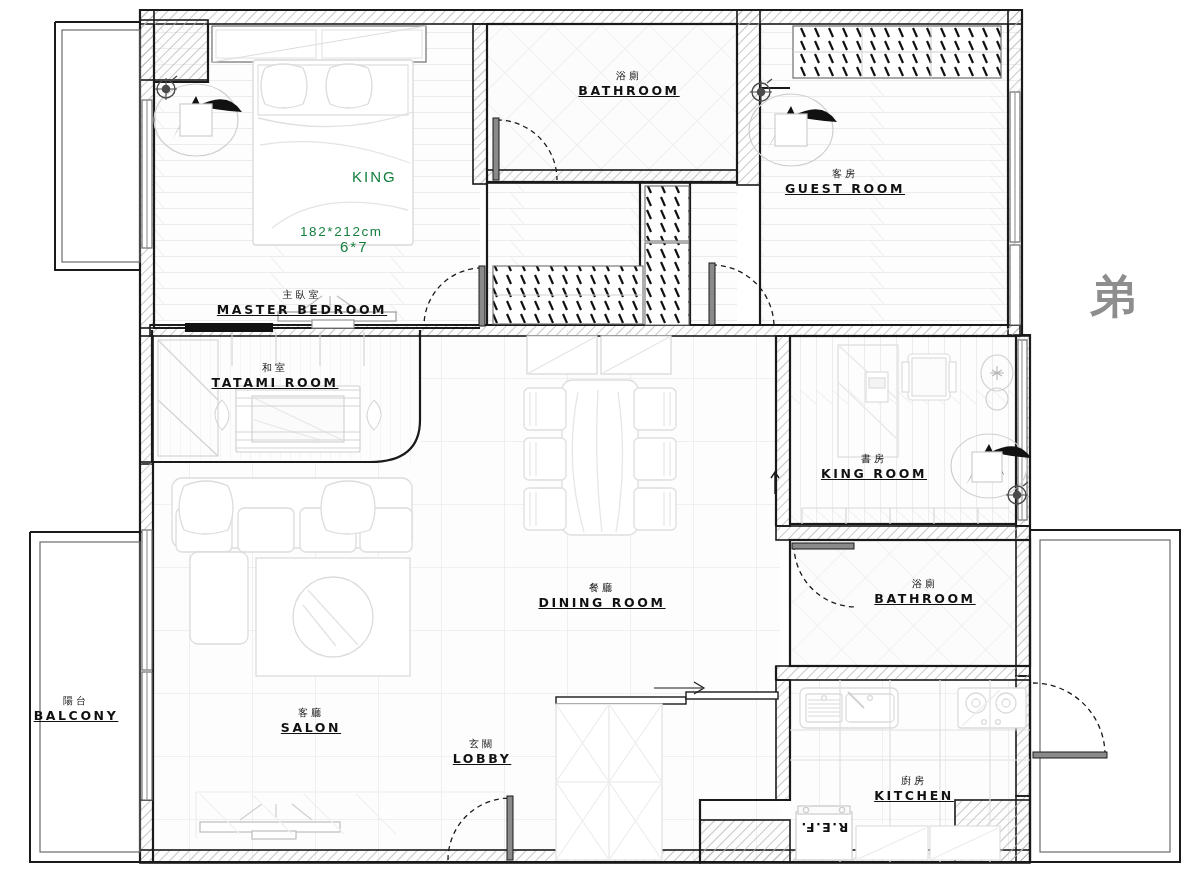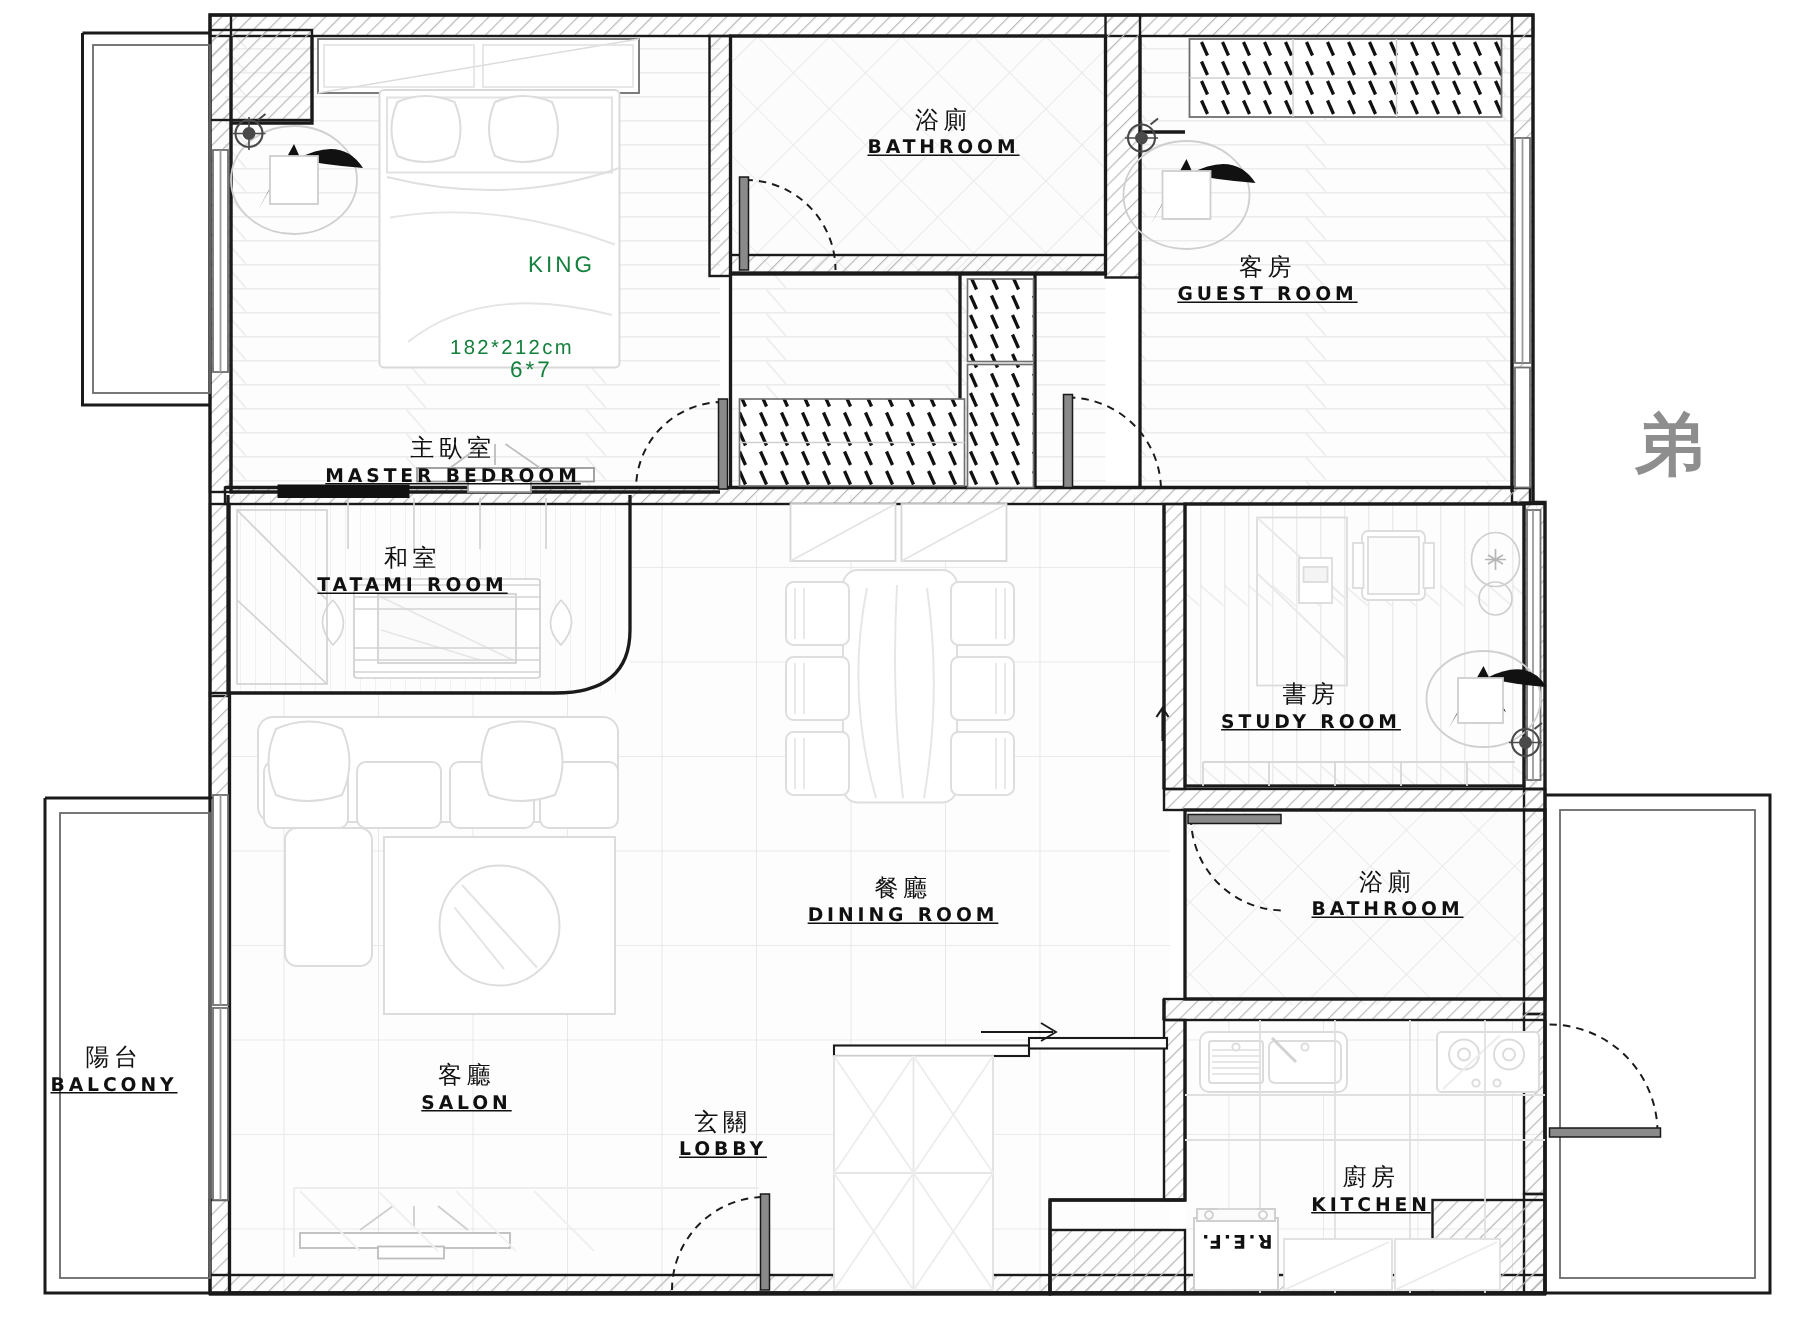--- a/index.html
+++ b/index.html
@@ -3,21 +3,21 @@
 <meta charset="utf-8">
 <title>Floor Plan</title>
 <style>
   html,body{margin:0;padding:0;background:#ffffff;}
   body{width:1200px;height:894px;overflow:hidden;
        font-family:"DejaVu Sans","Liberation Sans",sans-serif;}
   #plan{position:relative;width:1200px;height:894px;background:#ffffff;}
   svg.layer{position:absolute;left:0;top:0;width:1200px;height:894px;}
   .lbl{position:absolute;text-align:center;color:#111111;
        pointer-events:none;white-space:nowrap;}
-  .lbl .cn{display:block;font-size:16px;letter-spacing:3px;
+  .lbl .cn{display:block;font-size:10px;letter-spacing:3px;
            font-family:"DejaVu Serif","Liberation Serif",serif;line-height:1.25;}
   .lbl .en{display:block;font-size:12.5px;letter-spacing:2.6px;font-weight:700;
            line-height:1.35;text-decoration:underline;}
   .bedtxt{position:absolute;color:#15803d;font-size:15px;letter-spacing:2px;
           font-family:Liberation Sans, sans-serif;white-space:nowrap;}
   .bedtxt.dim{font-size:13.5px;letter-spacing:1.6px;}
   .reftxt{position:absolute;color:#111;font-size:12.5px;font-weight:700;
           letter-spacing:1.5px;transform:rotate(180deg);white-space:nowrap;}
   .mark{position:absolute;color:#8e8e8e;font-size:46px;font-weight:700;
         font-family:"DejaVu Sans","Liberation Sans",sans-serif;
@@ -431,21 +431,21 @@
     <span class="en">GUEST ROOM</span>
   </div>
 
   <div class="lbl" style="left:275px;top:362px;transform:translateX(-50%);">
     <span class="cn">和室</span>
     <span class="en">TATAMI ROOM</span>
   </div>
 
   <div class="lbl" style="left:874px;top:453px;transform:translateX(-50%);">
     <span class="cn">書房</span>
-    <span class="en">STUDY ROOM</span>
+    <span class="en">KING ROOM</span>
   </div>
 
   <div class="lbl" style="left:925px;top:578px;transform:translateX(-50%);">
     <span class="cn">浴廁</span>
     <span class="en">BATHROOM</span>
   </div>
 
   <div class="lbl" style="left:602px;top:582px;transform:translateX(-50%);">
     <span class="cn">餐廳</span>
     <span class="en">DINING ROOM</span>

